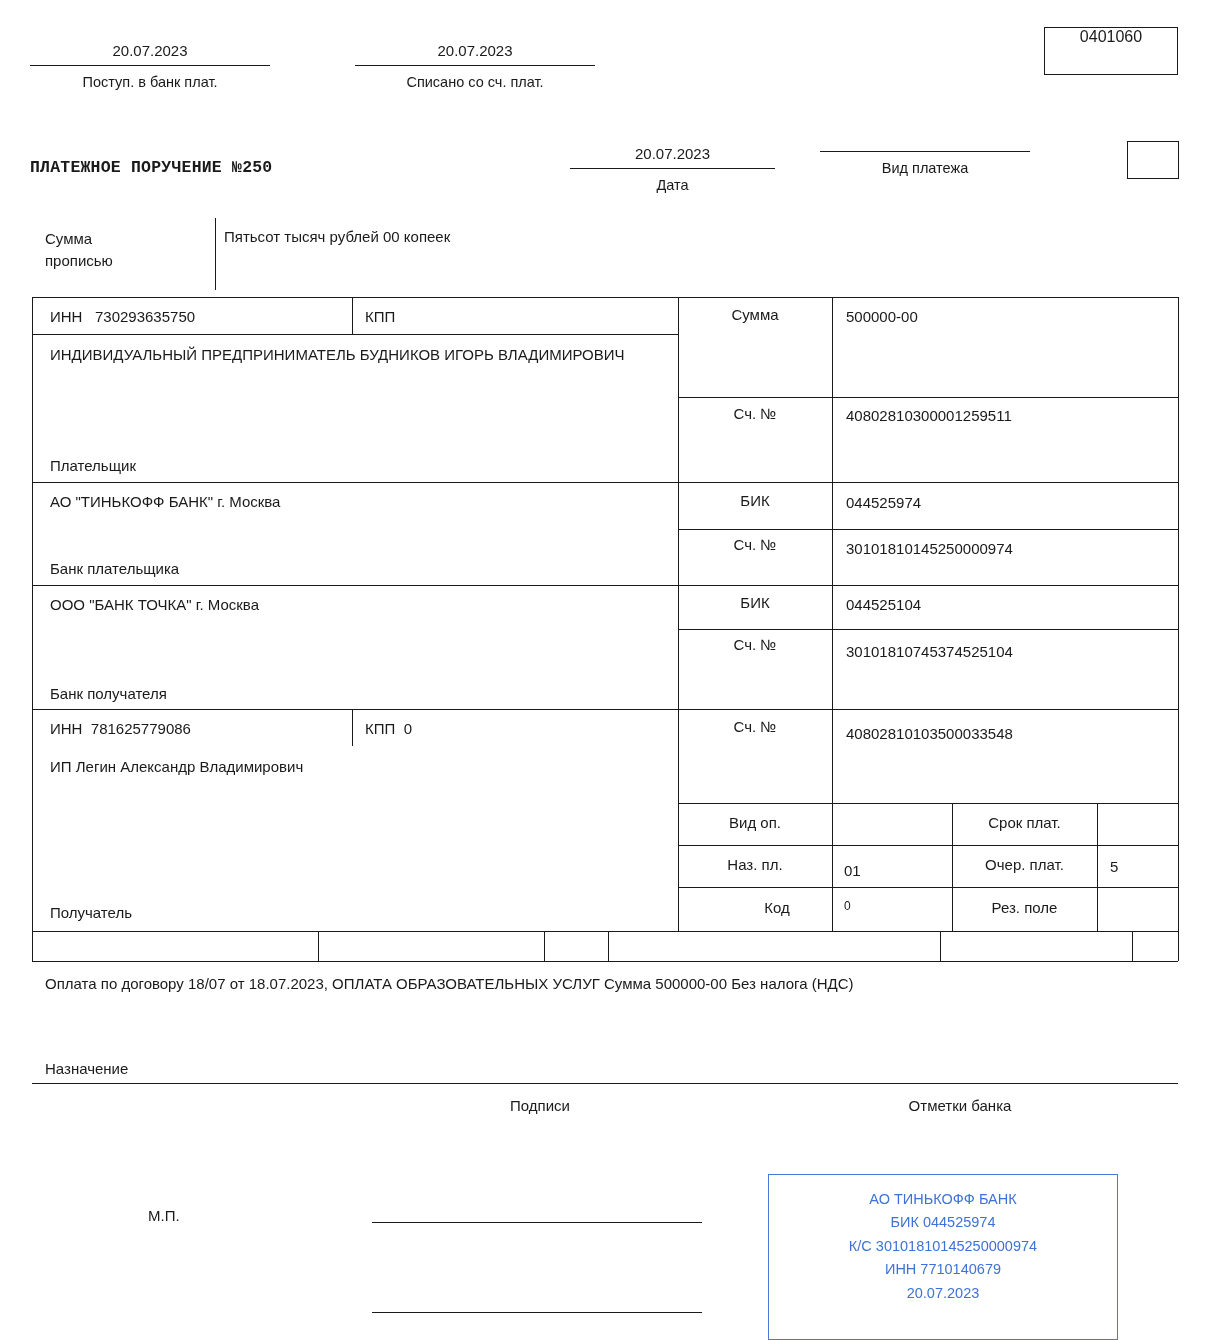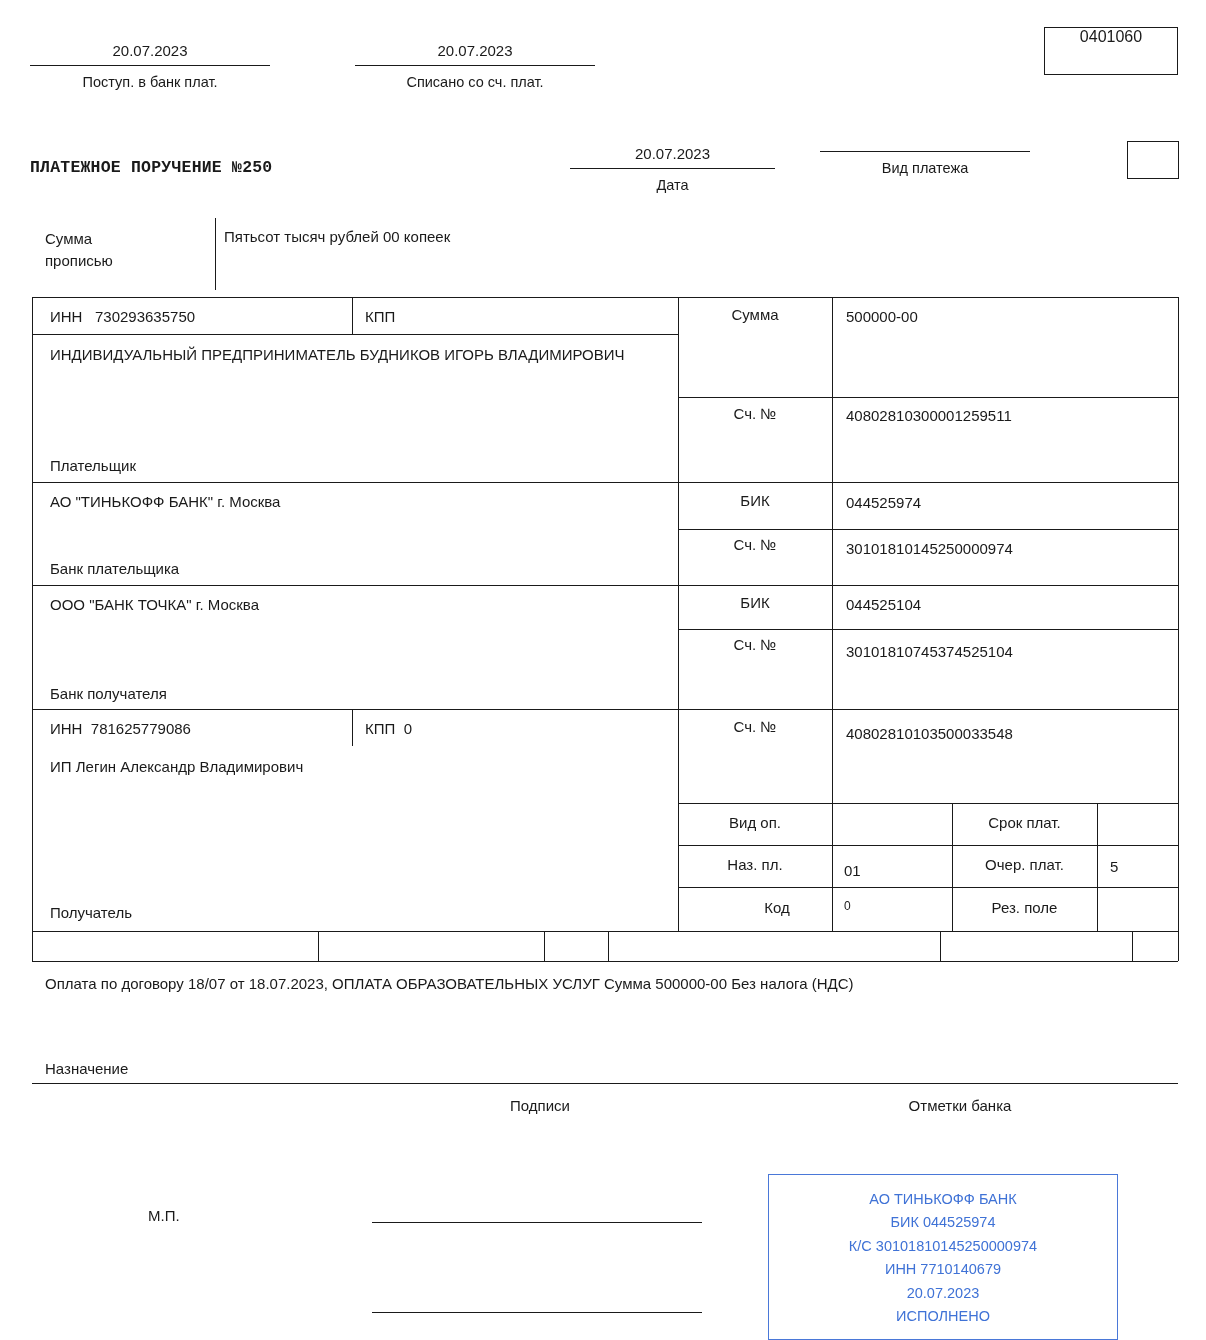--- a/index.html
+++ b/index.html
@@ -241,16 +241,15 @@
   <div class="mp">М.П.</div>
   <div class="sig-line" id="sl1"></div>
   <div class="sig-line" id="sl2"></div>
 
   <div class="stamp">
     <div>АО ТИНЬКОФФ БАНК</div>
     <div>БИК 044525974</div>
     <div>К/С 30101810145250000974</div>
     <div>ИНН 7710140679</div>
     <div>20.07.2023</div>
-    <div>ИСПОЛНЕНО</div>
   </div>
 
 </div>
 
 </body></html>

